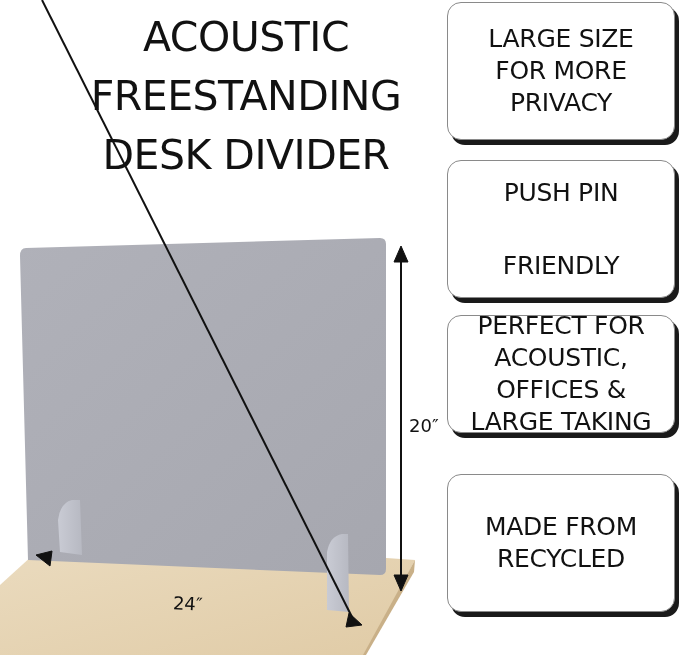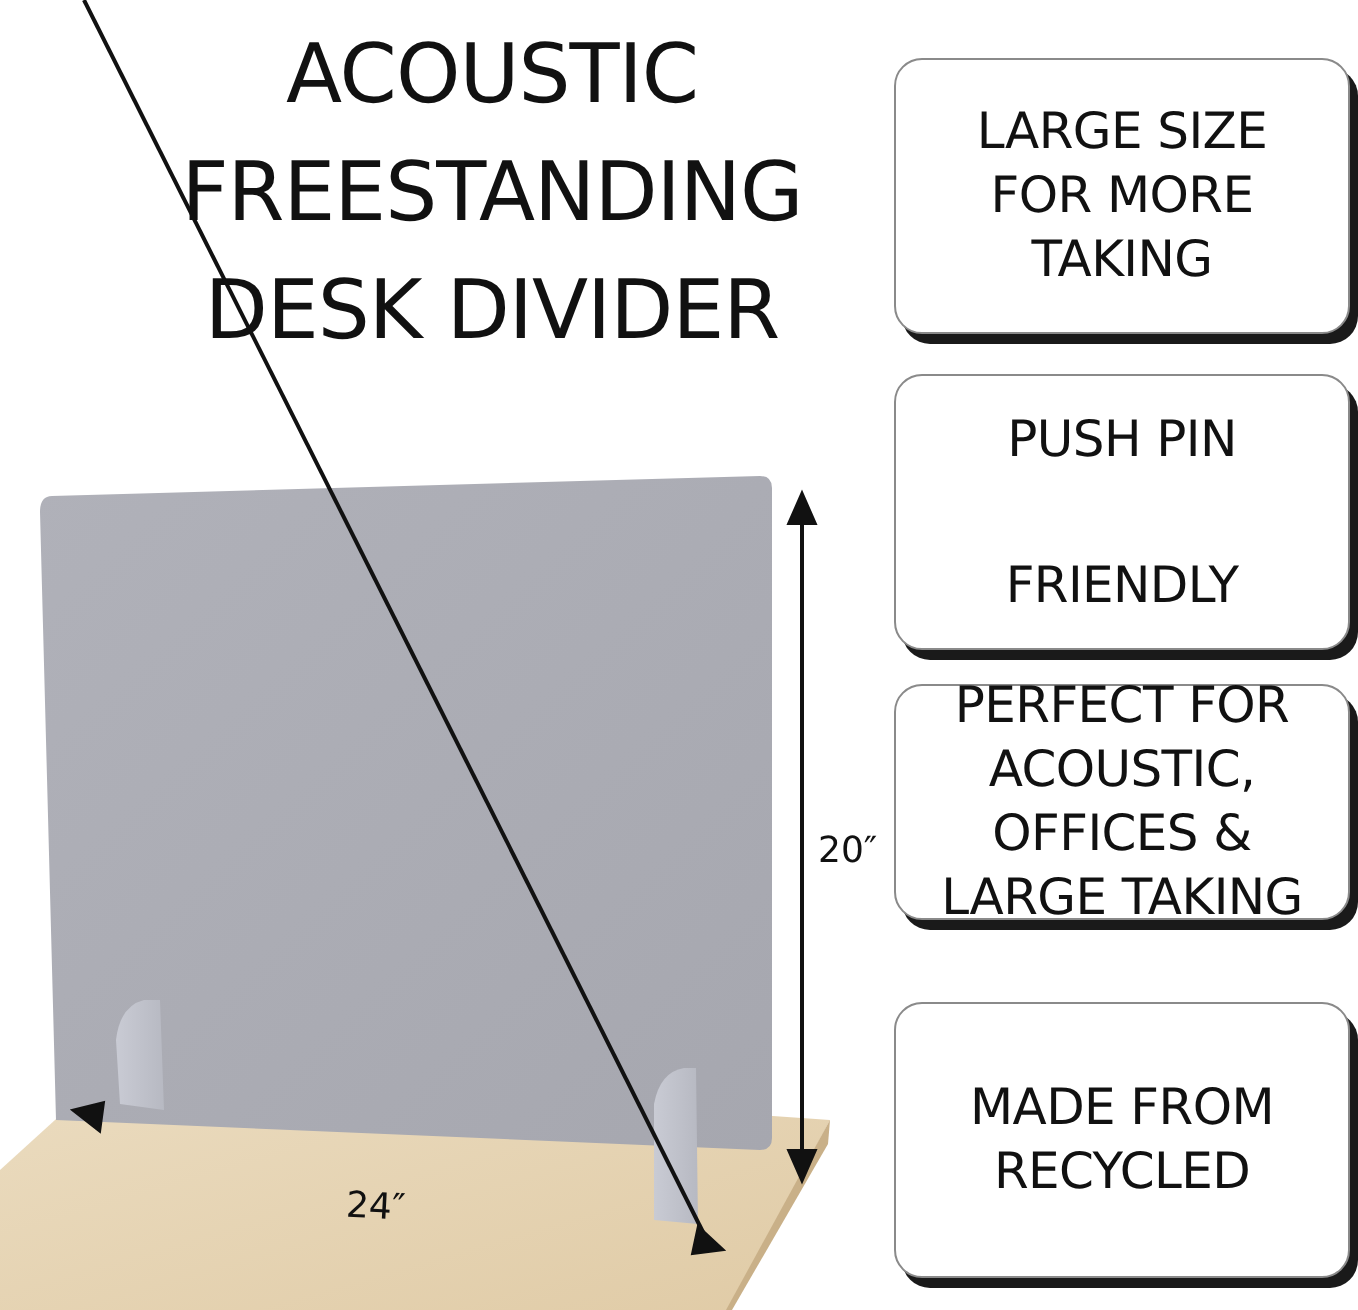--- a/index.html
+++ b/index.html
@@ -1,19 +1,19 @@
 <!DOCTYPE html>
 <html><head>
 <meta charset="utf-8">
 <style>
   html, body { margin: 0; padding: 0; background: #ffffff; }
   body { width: 679px; height: 655px; position: relative; overflow: hidden; font-family: "DejaVu Sans", "Liberation Sans", sans-serif; }
   .title { position: absolute; left: 76px; top: 8px; width: 340px; text-align: center; color: #111; font-size: 41px; line-height: 59px; font-weight: normal; letter-spacing: -0.5px; }
   .title span { display: block; }
-  .card { position: absolute; left: 447px; width: 228px; background: #fff; border: 1px solid #8a8a8a; border-radius: 14px; box-shadow: 4px 5px 0 #1a1a1a; display: flex; flex-direction: column; justify-content: center; align-items: center; color: #111; font-size: 25px; line-height: 32px; text-align: center; box-sizing: border-box; margin-top: 27px; }
+  .card { position: absolute; left: 447px; width: 228px; background: #fff; border: 1px solid #8a8a8a; border-radius: 14px; box-shadow: 4px 5px 0 #1a1a1a; display: flex; flex-direction: column; justify-content: center; align-items: center; color: #111; font-size: 25px; line-height: 32px; text-align: center; box-sizing: border-box; }
   .card span { display: block; white-space: nowrap; letter-spacing: -0.3px; }
   .scene { position: absolute; left: 0; top: 0; width: 679px; height: 655px; }
   .dim-label { position: absolute; font-size: 18px; color: #111; }
 </style>
 </head>
 <body>
 
 <div class="title">
   <span>ACOUSTIC</span>
   <span>FREESTANDING</span>
@@ -62,21 +62,21 @@
     <polygon points="362,625 346,627 349,613"></polygon>
   </g>
 </svg>
 
 <div class="dim-label" style="left:409px; top:415px;">20″</div>
 <div class="dim-label" style="left:173px; top:593px; transform: rotate(3deg);">24″</div>
 
 <div class="card" style="top:2px; height:138px;">
   <span>LARGE SIZE</span>
   <span>FOR MORE</span>
-  <span>TAKING</span>
+  <span>PRIVACY</span>
 </div>
 
 <div class="card" style="top:160px; height:138px;gap:41px;">
   <span>PUSH PIN</span>
   <span>FRIENDLY</span>
 </div>
 
 <div class="card" style="top:315px; height:118px;">
   <span>PERFECT FOR</span>
   <span>ACOUSTIC,</span>

